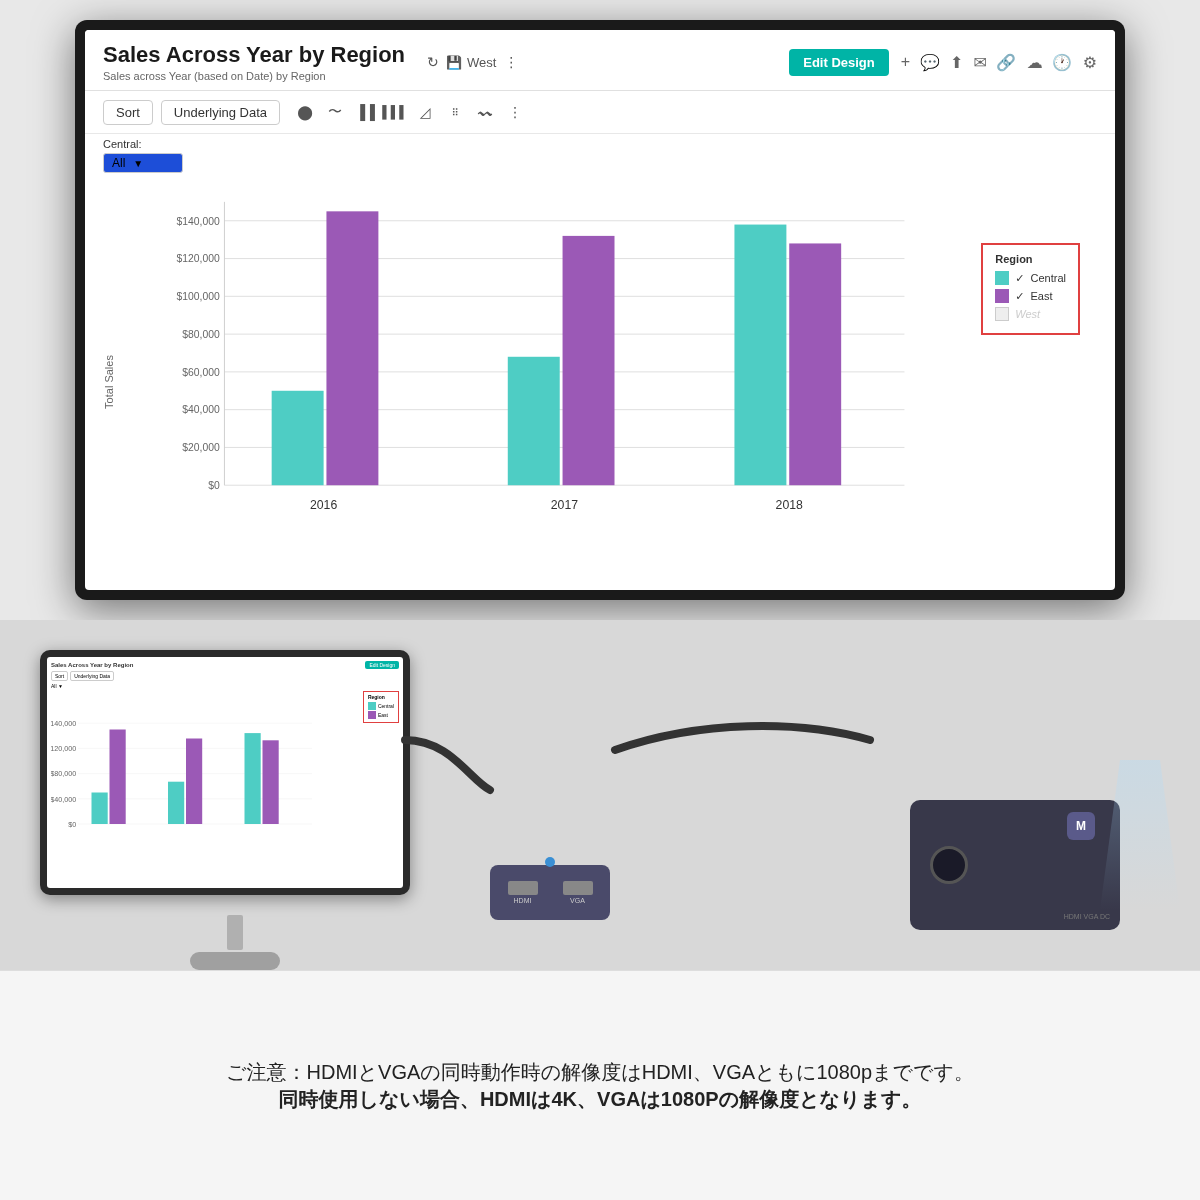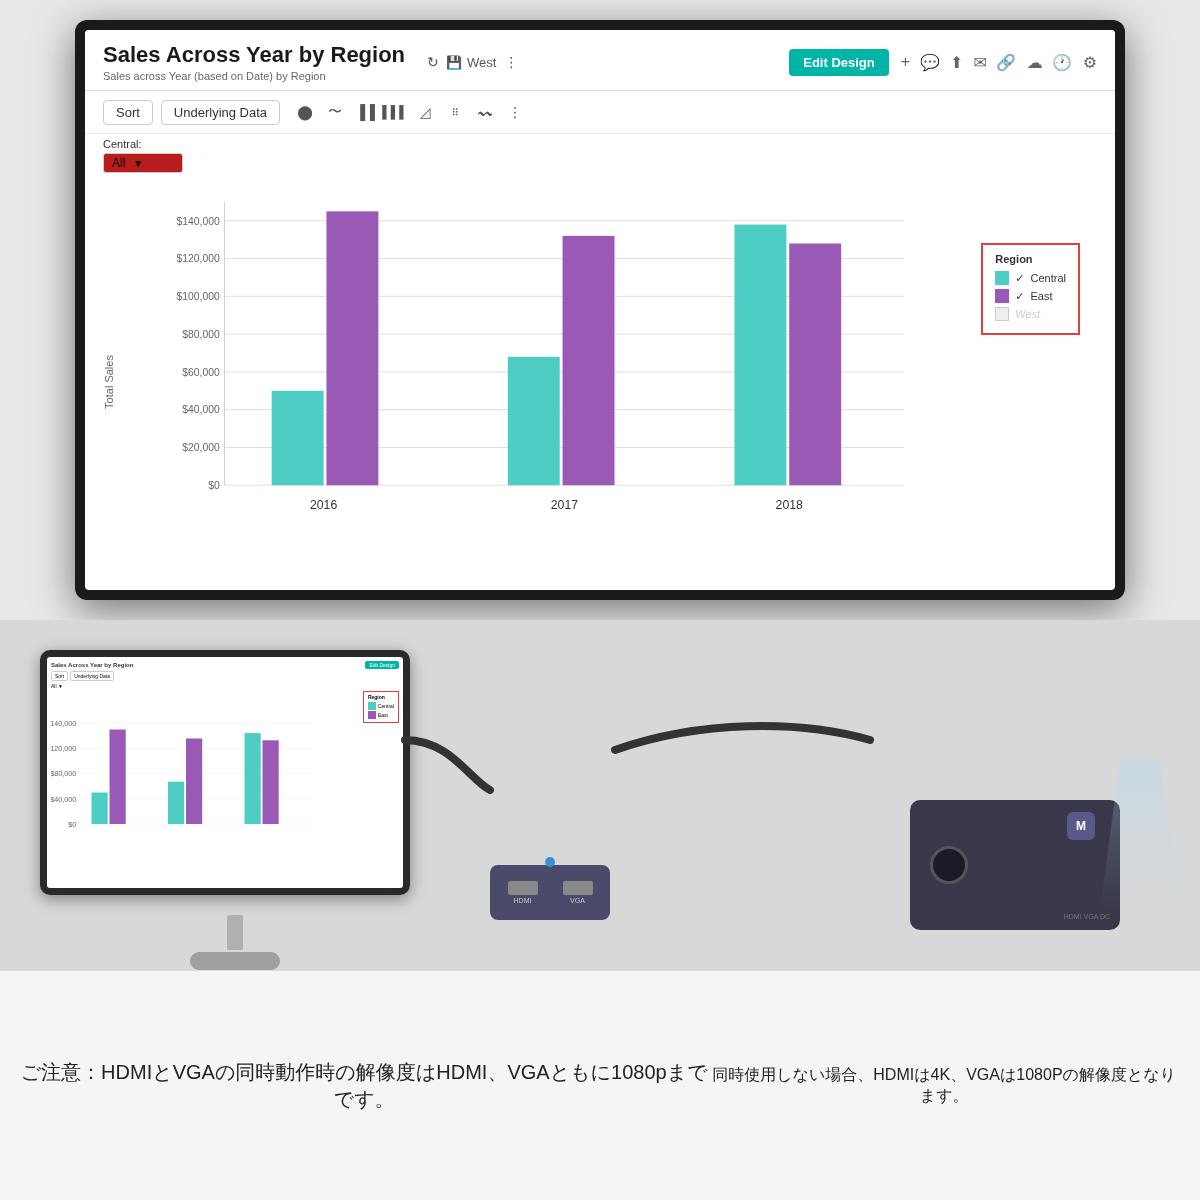--- a/index.html
+++ b/index.html
@@ -171,21 +171,21 @@
       font-size: 11px;
       color: #333;
       margin-bottom: 3px;
     }
 
     .select-box {
       border: 1px solid #ccc;
       border-radius: 3px;
       padding: 2px 3px 2px 8px;
       font-size: 12px;
-      background: #b91c1c;
+      background: #1d4ed8;
       position: relative;
       display: inline-flex;
       align-items: center;
       gap: 8px;
       cursor: pointer;
       min-width: 80px;
     }
 
     
     .legend {
@@ -230,39 +230,39 @@
       align-items: center;
       justify-content: center;
     }
 
     
     .bottom-section {
       width: 100%;
       height: 230px;
       background: #f5f5f5;
       display: flex;
-      flex-direction: row;
+      flex-direction: column;
       align-items: center;
       justify-content: center;
       padding: 20px;
       border-top: 1px solid #ddd;
     }
 
     .warning-text-1 {
       font-size: 20px;
       color: #222;
       text-align: center;
       font-weight: 500;
     }
 
     .warning-text-2 {
-      font-size: 16px;
+      font-size: 20px;
       color: #222;
       text-align: center;
-      font-weight: 400;
+      font-weight: 700;
     }
   </style>
 </head>
 <body>
 
 <div class="top-section">
   <div class="tv-frame">
     <div class="tv-screen">
 
       <div class="dash-header">

